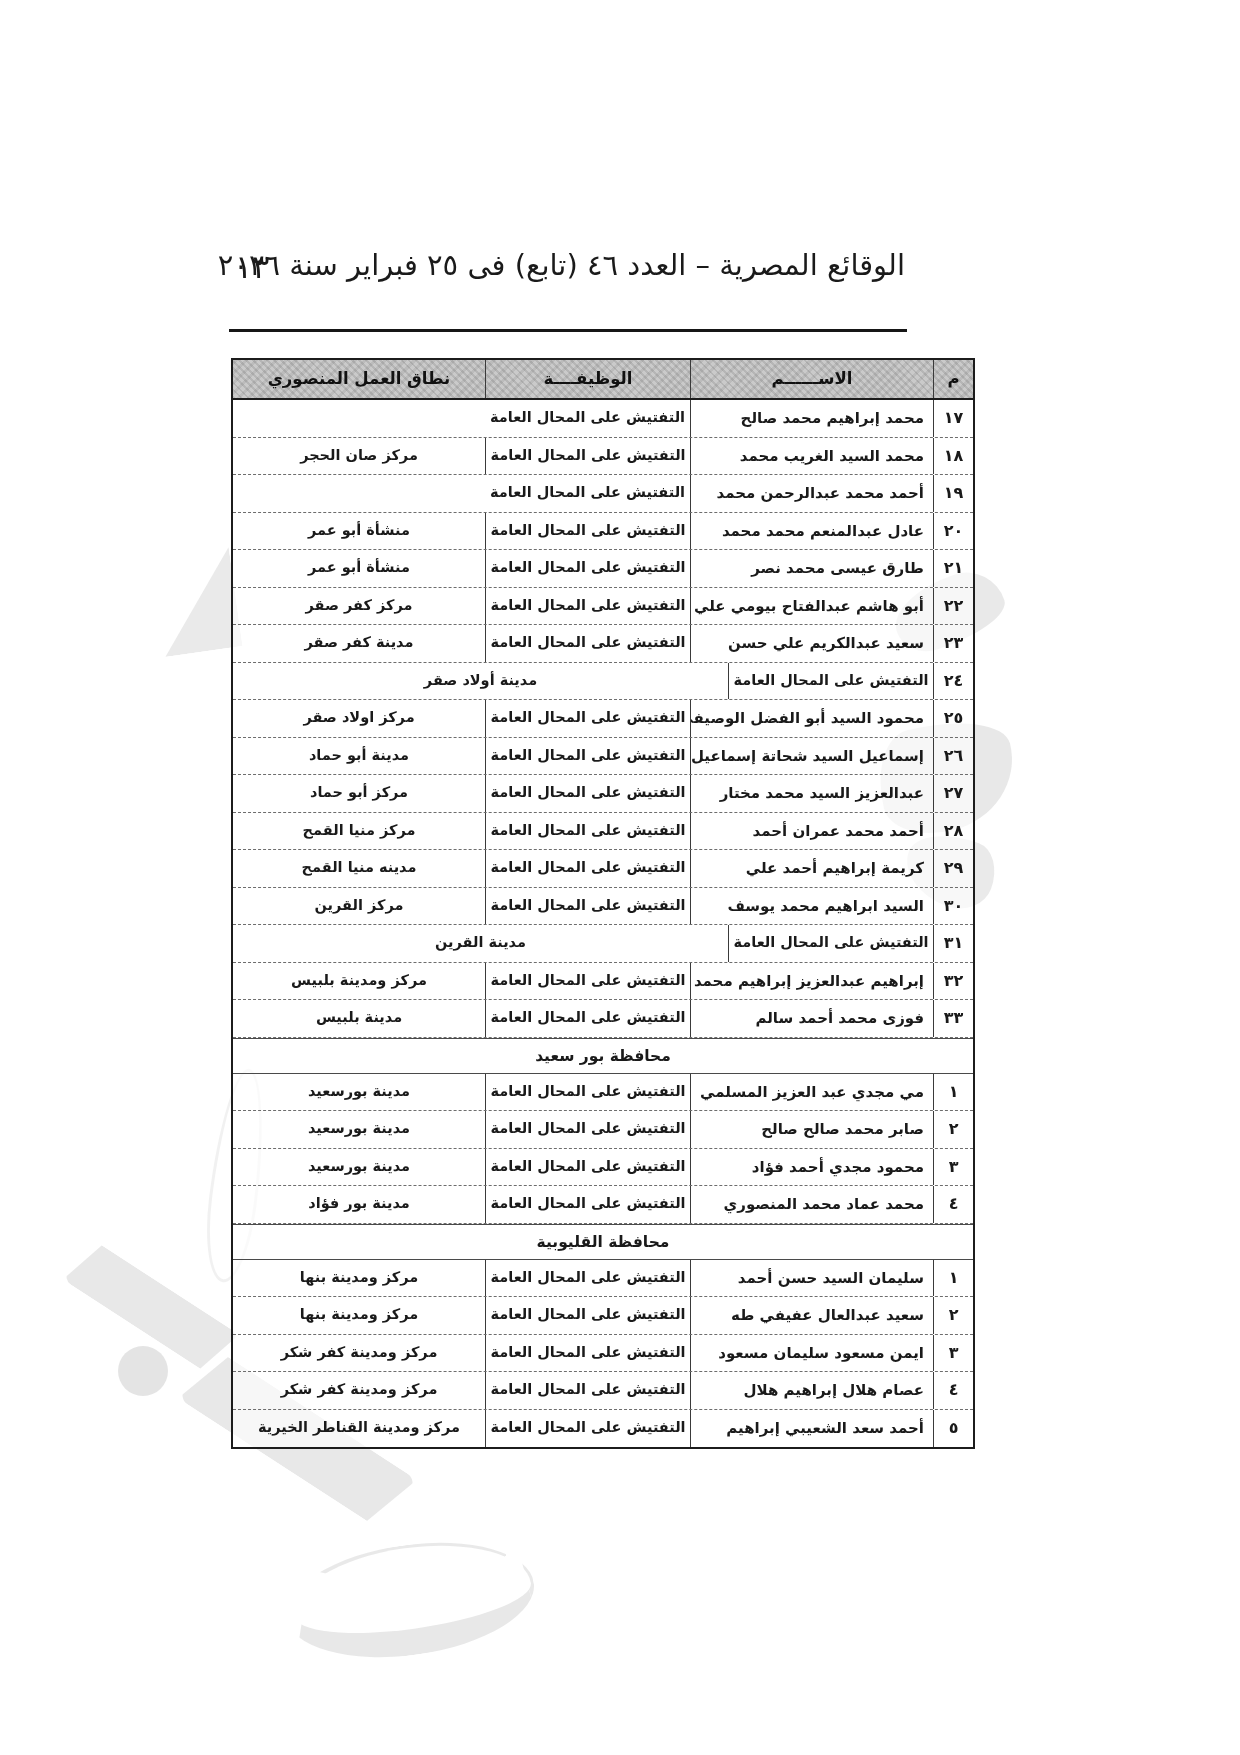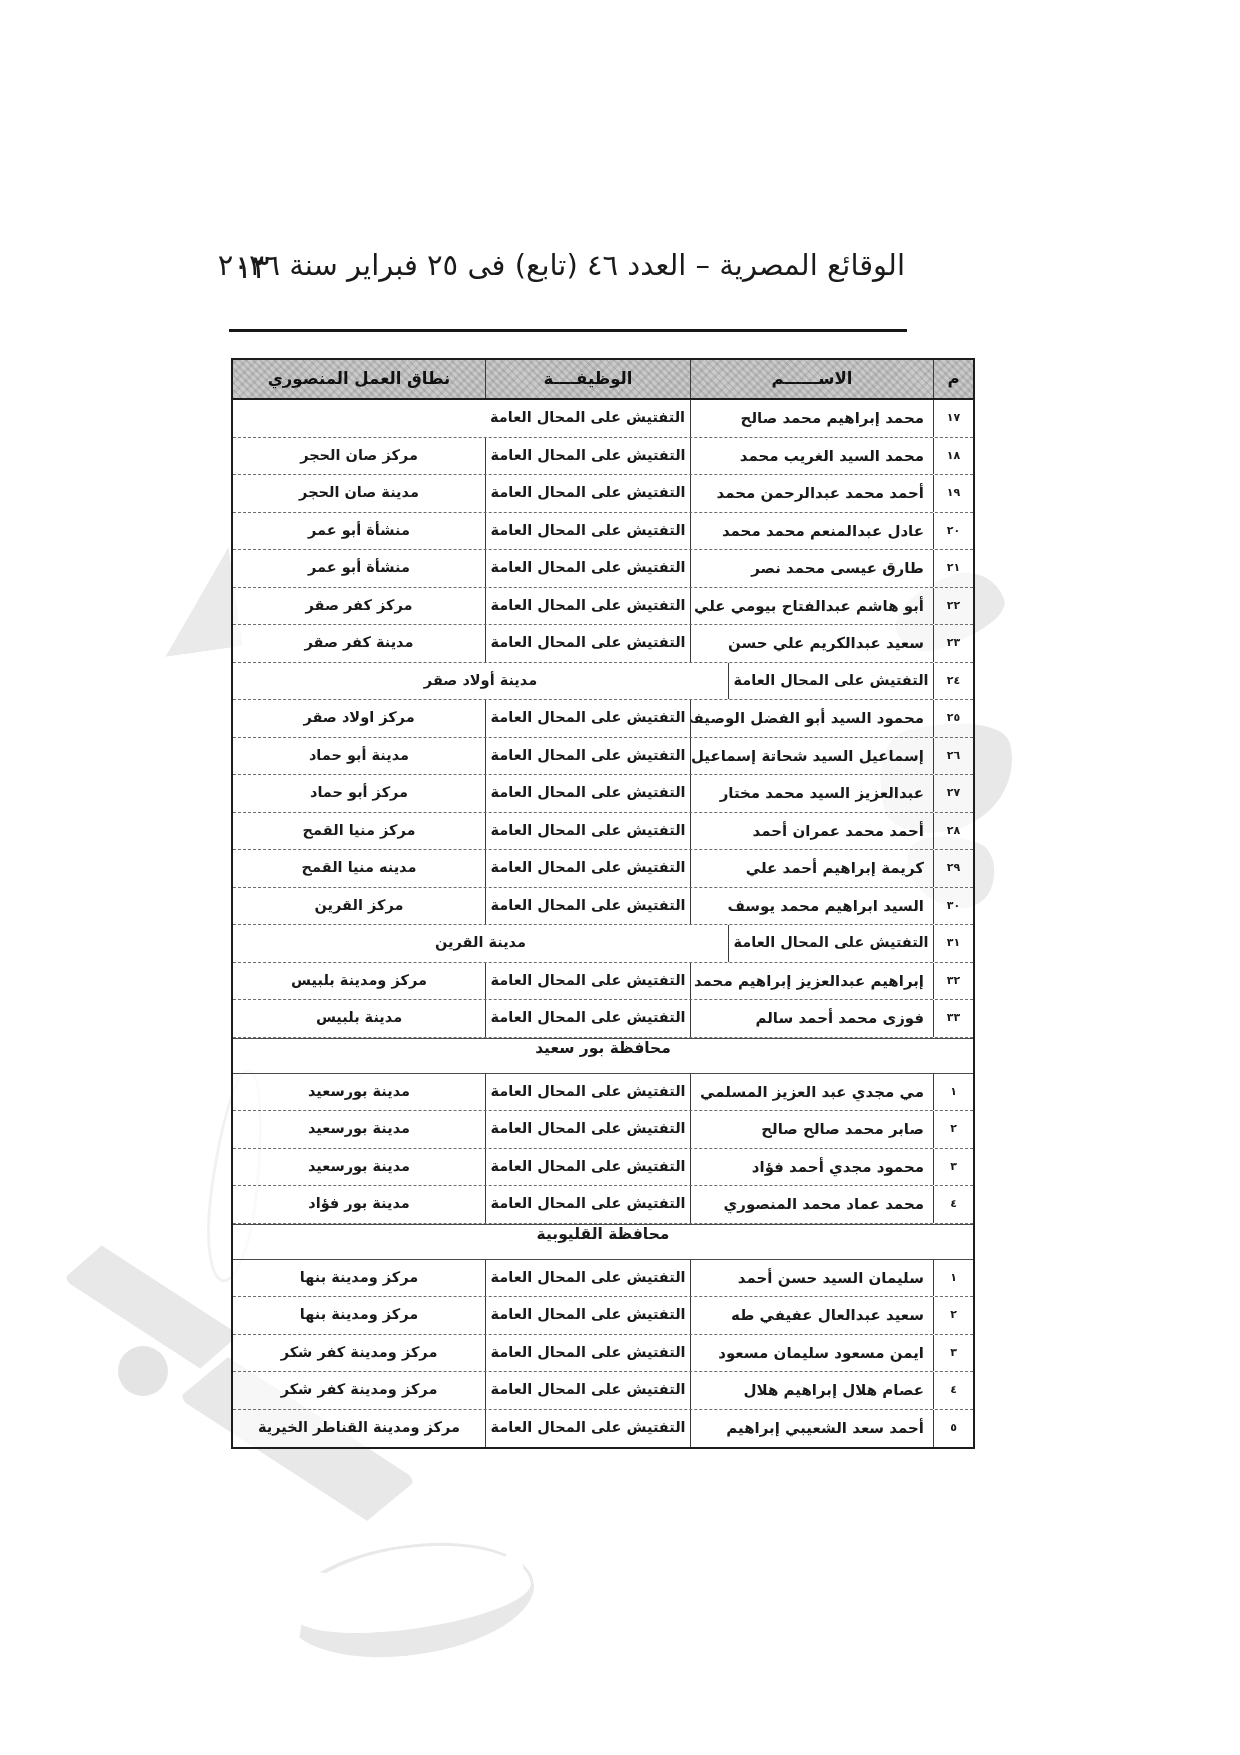--- a/index.html
+++ b/index.html
@@ -88,27 +88,27 @@
     font-weight:bold;
   }
   .trow { height:37.5px; border-bottom:1px dashed #6d6d6d; }
   .tbody > .trow:last-child { border-bottom:none; }
   .cell {
     display:flex; align-items:center; justify-content:center;
     font-weight:bold; font-size:14.5px; line-height:1.1;
     overflow:hidden; white-space:nowrap;
   }
   .cell:not(:last-child) { border-left:1px solid #3a3a3a; }
-  .c-num   { width:40px;  font-size:11px; }
+  .c-num   { width:40px;  font-size:16px; }
   .c-name  { width:243px; justify-content:flex-start; padding-right:9px; font-size:15px; }
   .c-job   { width:205px; }
   .c-scope { flex:1; }
   .th { font-size:16.5px; justify-content:center; padding:0; color:#111; }
   .srow {
-    height:36px; display:flex; justify-content:center;
+    height:36px; display:flex; align-items:center; justify-content:center;
     font-weight:bold; font-size:15.5px;
     border-top:1px solid #4a4a4a; border-bottom:1px solid #4a4a4a;
   }
 </style>
 </head>
 <body>
 
 <div class="page">
 
   <div class="wm wm-tri"></div>
@@ -143,21 +143,20 @@
     <div class="cell c-num">١٨</div>
     <div class="cell c-name">محمد السيد الغريب محمد</div>
     <div class="cell c-job">التفتيش على المحال العامة</div>
     <div class="cell c-scope">مركز صان الحجر</div>
   </div>
 
   <div class="trow">
     <div class="cell c-num">١٩</div>
     <div class="cell c-name">أحمد محمد عبدالرحمن محمد</div>
     <div class="cell c-job">التفتيش على المحال العامة</div>
-    <div class="cell c-scope">مدينة صان الحجر</div>
   </div>
 
   <div class="trow">
     <div class="cell c-num">٢٠</div>
     <div class="cell c-name">عادل عبدالمنعم محمد محمد</div>
     <div class="cell c-job">التفتيش على المحال العامة</div>
     <div class="cell c-scope">منشأة أبو عمر</div>
   </div>
 
   <div class="trow">

